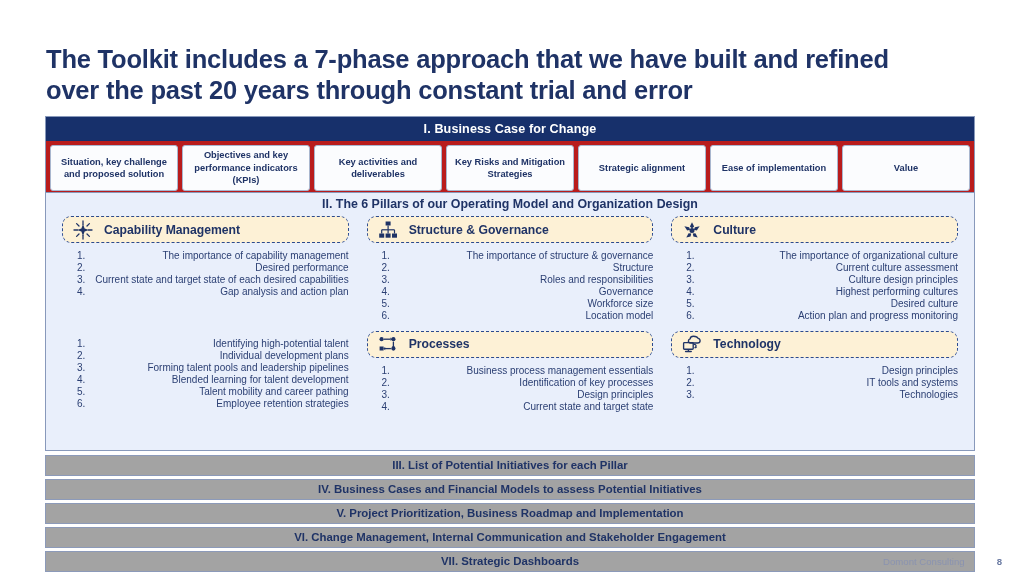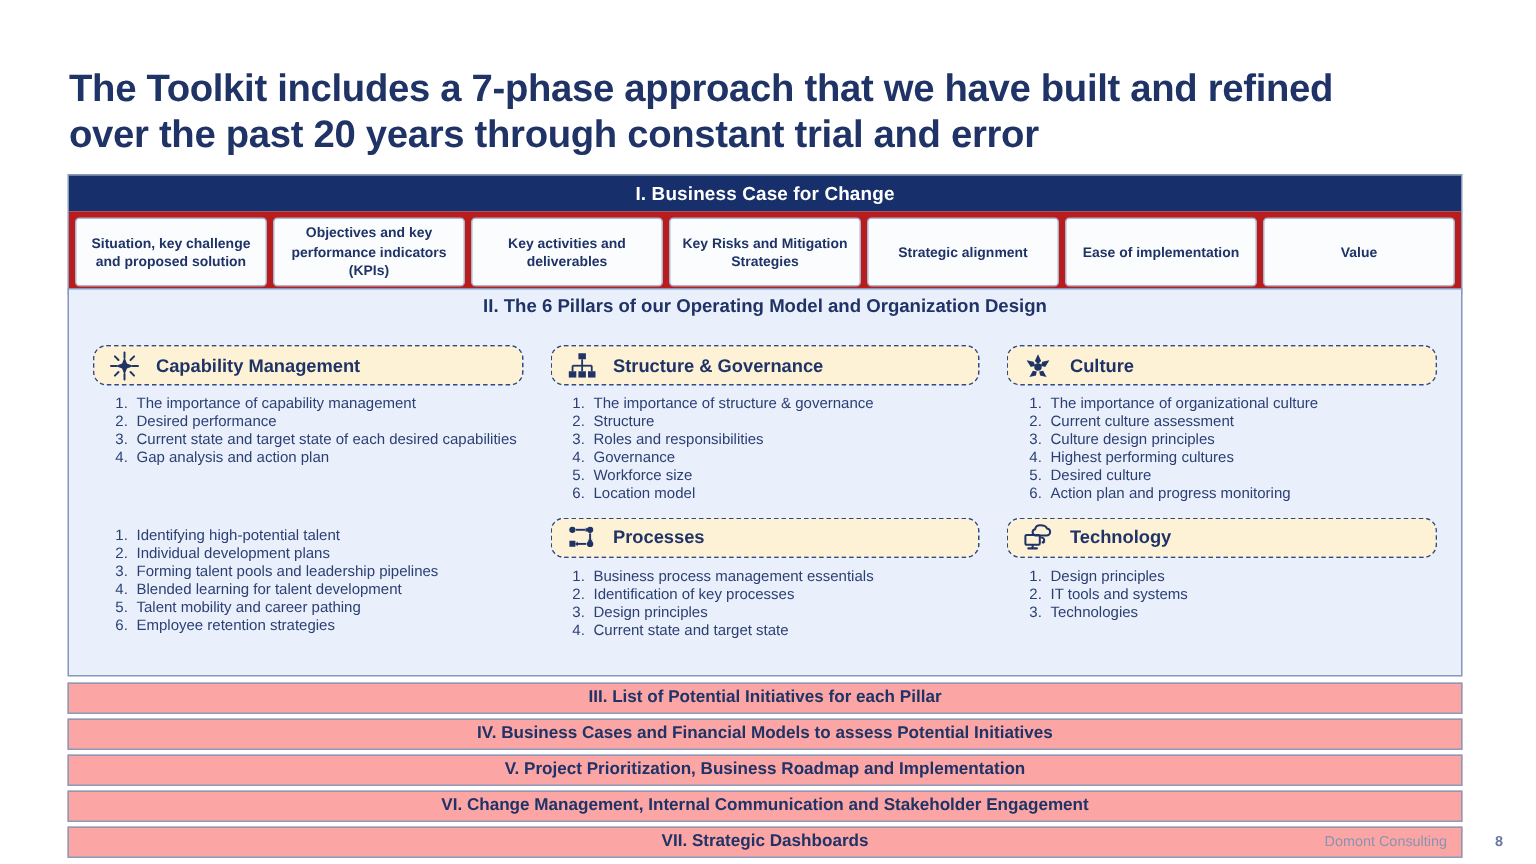--- a/index.html
+++ b/index.html
@@ -86,31 +86,32 @@
     height: 259px;
     border: 1px solid #8899bb;
     background: #e9effb;
     box-sizing: border-box;
   }
   .band-light {
     text-align: center;
     color: #1f3366;
     font-size: 12.4px;
     font-weight: bold;
-    padding: 4px 0 19px;
+    padding: 4px 0 5px;
   }
   .pillar-grid {
     display: grid;
     grid-template-columns: 1fr 1fr 1fr;
     column-gap: 18px;
     row-gap: 0px;
     padding: 0 16px;
   }
   .pillar {
     margin-bottom: 8px;
+    text-align: right;
   }
   .pillar-head {
     border: 1.6px dashed #2b4a8f;
     border-radius: 9px;
     background: #fdf1d6;
     height: 27px;
     display: flex;
     align-items: center;
     padding-left: 9px;
     box-sizing: border-box;
@@ -144,21 +145,21 @@
 
   
   .bottom-bars {
     position: absolute;
     left: 45px;
     top: 455px;
     width: 930px;
   }
   .bar {
     border: 1px solid #8c9ab9;
-    background: #fca5a5;
+    background: #a3a3a3;
     color: #1f3366;
     font-size: 11.4px;
     font-weight: bold;
     text-align: center;
     padding: 3px 0 4px;
     margin-bottom: 3px;
     box-sizing: border-box;
   }
 
   

